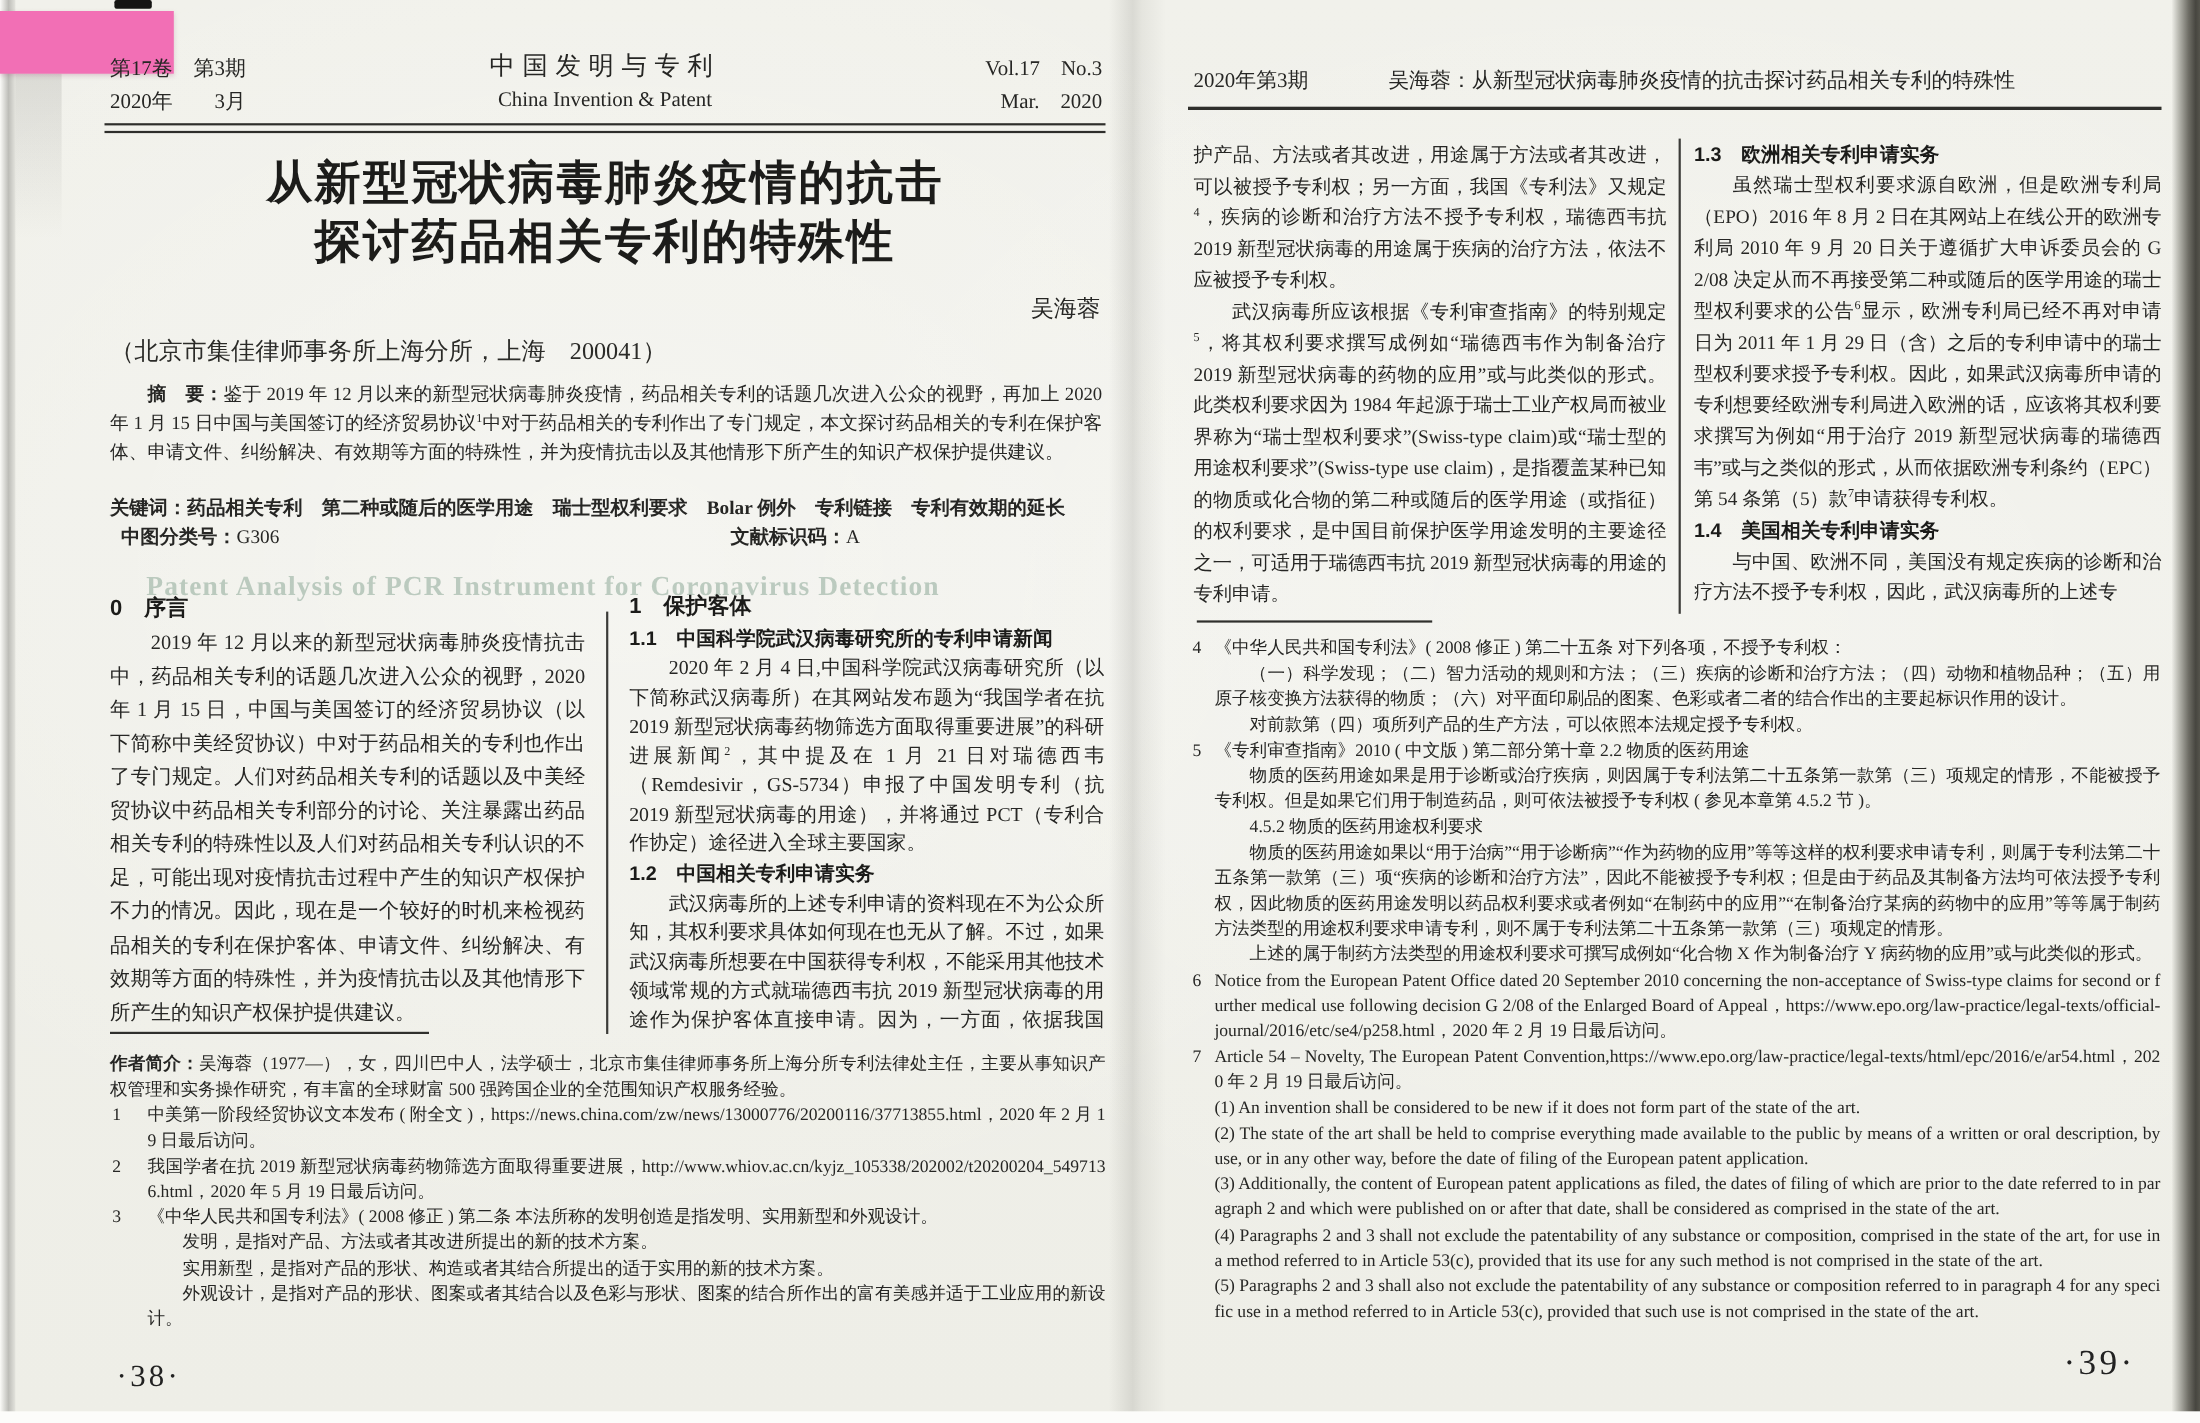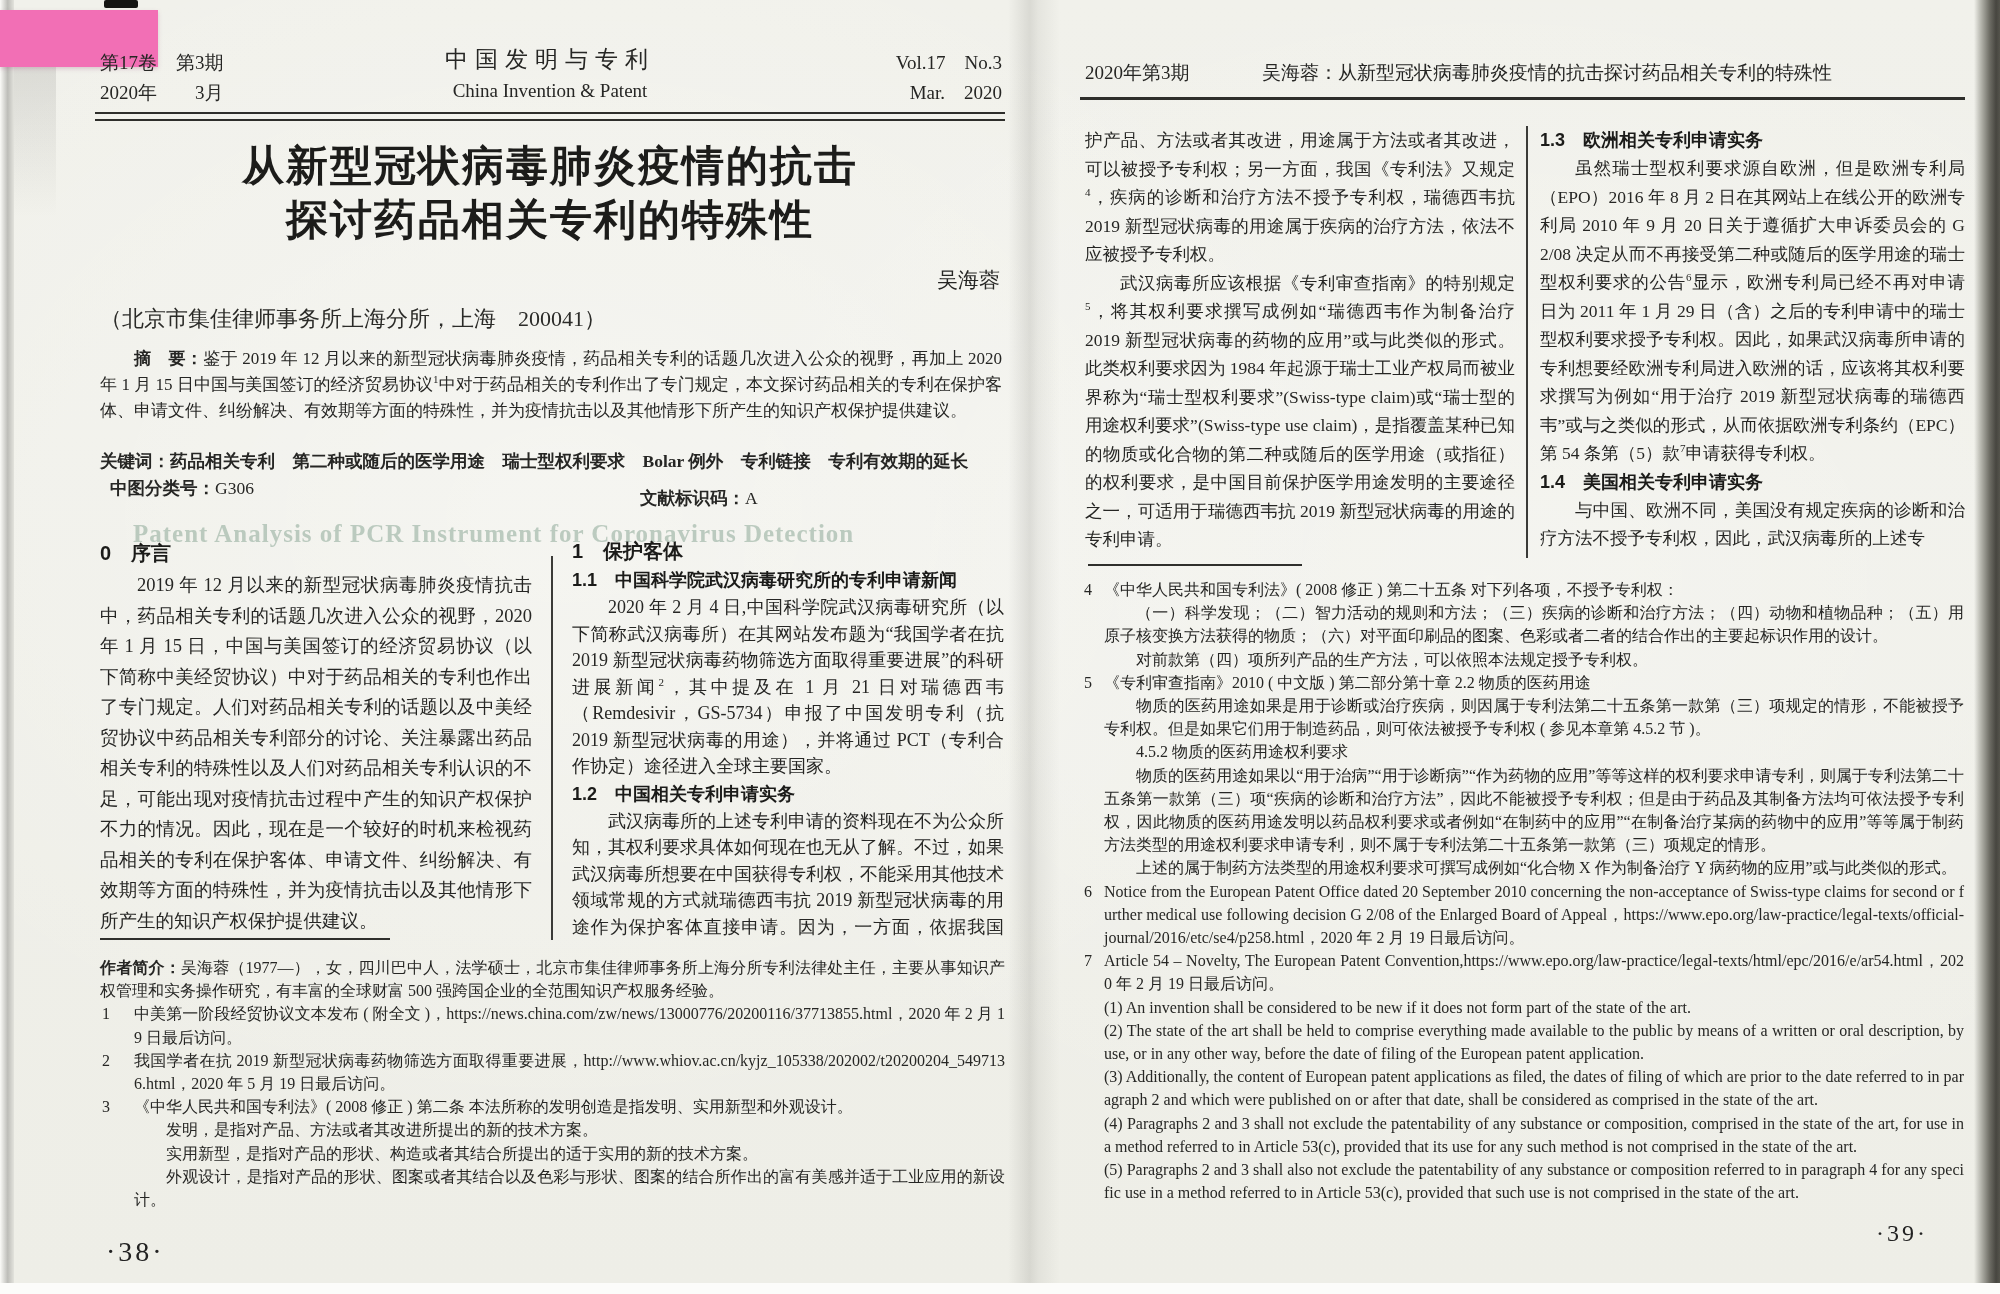--- a/index.html
+++ b/index.html
@@ -44,21 +44,21 @@
     font-size:42px;letter-spacing:2px;color:#1c1c1a;}
   .t1{top:138px;} .t2{top:192px;}
   .author{left:100px;top:266px;width:900px;text-align:right;font-size:21px;}
   .affil{left:100px;top:304px;width:900px;text-align:left;font-size:22px;color:#2b2b28;}
   
   .abstract{left:100px;top:346px;width:902px;font-size:17px;line-height:26px;}
   .abstract .lbl,.kw .lbl,.clcrow b{font-family:"Liberation Sans","DejaVu Sans",sans-serif;font-weight:bold;}
   .kw{left:100px;top:449px;width:902px;font-size:17.5px;}
   .kw .kwv{font-weight:600;}
   .clcrow{left:100px;top:476px;width:902px;font-size:17.5px;}
-  .clc2{position:absolute;left:540px;top:0;margin-top:10px;}
+  .clc2{position:absolute;left:564px;top:0;}
   .clc1{margin-left:10px;}
   
   .ghost{left:133px;top:520px;width:840px;font-size:25px;font-weight:bold;
     color:rgba(126,156,138,.48);letter-spacing:1px;filter:blur(.4px);z-index:1;}
   
   .vdiv{width:1.6px;background:#3b3b38;}
   .vdiv.lp{left:551px;top:556px;height:384px;}
   .col{z-index:2;}
   .col h3{margin:0 0 4px 0;font-size:20px;line-height:26px;
     font-family:"Liberation Sans","DejaVu Sans",sans-serif;color:#1b1b19;}
@@ -73,21 +73,21 @@
   .fnsep.lp{left:100px;top:938px;width:290px;}
   .fnarea{font-size:16px;line-height:23.2px;z-index:2;}
   .fnarea p{word-break:break-all;}
   .fnarea.lp{left:100px;top:956px;width:905px;}
   .fn{position:relative;padding-left:34px;}
   .fn .num{position:absolute;left:2px;top:0;}
   .fnsub{margin-left:34px;text-indent:2em;}
   .bio b{font-family:"Liberation Sans","DejaVu Sans",sans-serif;}
   .pageno{font-size:28px;letter-spacing:3px;color:#222;}
   .pn38{left:106px;top:1236px;}
-  .pn39{left:1876px;top:1220px;font-size:24px;text-align:center;}
+  .pn39{left:1876px;top:1220px;font-size:32px;text-align:center;}
   
   .rp-issue{left:1085px;top:60px;font-size:19px;}
   .rp-title{left:1262px;top:60px;width:700px;font-size:19px;}
   .rp-rule{left:1080px;top:97px;width:885px;height:2.5px;background:#2e2e2b;}
   .vdiv.rp{left:1526px;top:126px;height:432px;}
   .col-r1{left:1085px;top:126px;width:430px;height:436px;overflow:hidden;
     font-size:17.5px;line-height:28.5px;}
   .col-r2{left:1540px;top:126px;width:425px;height:436px;overflow:hidden;
     font-size:17.5px;line-height:28.5px;}
   .fnsep.rp{left:1088px;top:564px;width:214px;}

